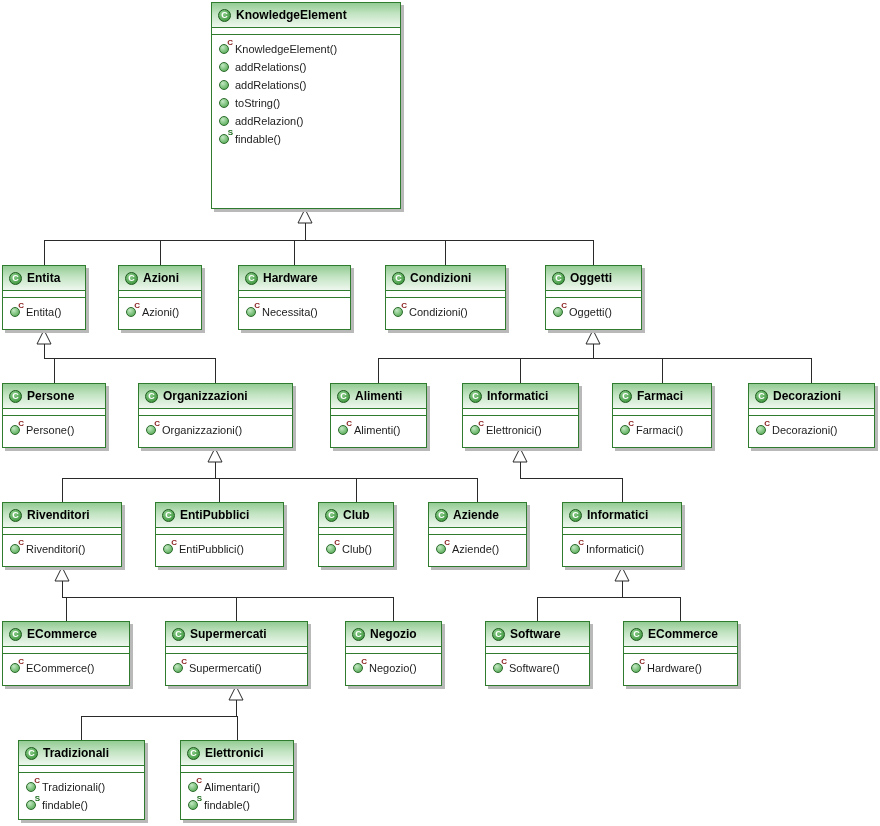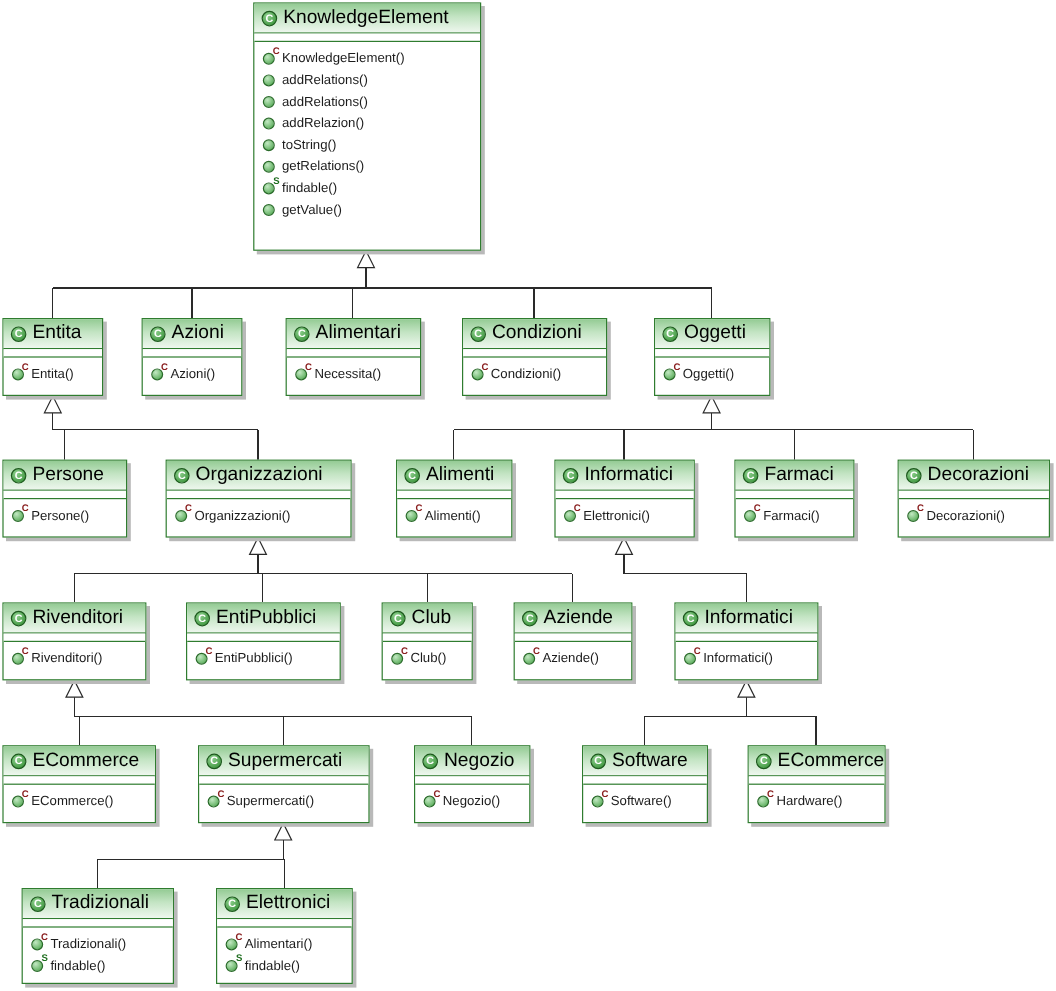--- a/index.html
+++ b/index.html
@@ -21,21 +21,21 @@
   .hbig { height: 207px; }
 
   .class-header {
     height: 25px;
     display: flex; align-items: center; gap: 5px;
     padding: 0 6px;
     border-bottom: 1px solid #2f7c2f;
     background: linear-gradient(to bottom, #94cb94 0%, #c3e4c3 45%, #eef7ee 100%);
     white-space: nowrap;
   }
-  .class-name { font-size: 16px; font-weight: normal; color: #000; }
+  .class-name { font-size: 12px; font-weight: bold; color: #000; }
   .class-icon {
     flex: 0 0 auto;
     width: 13px; height: 13px; border-radius: 50%;
     border: 1px solid #1d5a1d;
     background: radial-gradient(circle at 35% 30%, #8ed08e, #2f8b2f);
     color: #ffffff; font-size: 9px; font-weight: bold;
     display: flex; align-items: center; justify-content: center; line-height: 1;
   }
 
   .attr-compartment { height: 7px; border-bottom: 1px solid #2f7c2f; background: #ffffff; }
@@ -139,40 +139,32 @@
         <div class="method-row">
           <span class="m-icon public-method-icon"></span>
           <span class="m-label">addRelations()</span>
         </div>
         <div class="method-row">
           <span class="m-icon public-method-icon"></span>
           <span class="m-label">addRelations()</span>
         </div>
         <div class="method-row">
           <span class="m-icon public-method-icon"></span>
+          <span class="m-label">toString()</span>
+        </div>
+        <div class="method-row">
+          <span class="m-icon public-method-icon"></span>
           <span class="m-label">addRelazion()</span>
-        </div>
-        <div class="method-row">
-          <span class="m-icon public-method-icon"></span>
-          <span class="m-label">toString()</span>
-        </div>
-        <div class="method-row">
-          <span class="m-icon public-method-icon"></span>
-          <span class="m-label">getRelations()</span>
         </div>
         <div class="method-row">
           <span class="m-icon static-method-icon">
             <i class="sup">S</i>
           </span>
           <span class="m-label">findable()</span>
         </div>
-        <div class="method-row">
-          <span class="m-icon public-method-icon"></span>
-          <span class="m-label">getValue()</span>
-        </div>
       </div>
   </div>
 
   <div class="uml-class h1" style="left:2px;top:265px;width:84px">
     <div class="class-header">
       <span class="class-icon">
           <span>C</span>
         </span>
       <span class="class-name">Entita</span>
     </div>
@@ -203,21 +195,21 @@
           <span class="m-label">Azioni()</span>
         </div>
       </div>
   </div>
 
   <div class="uml-class h1" style="left:238px;top:265px;width:113px">
     <div class="class-header">
       <span class="class-icon">
           <span>C</span>
         </span>
-      <span class="class-name">Alimentari</span>
+      <span class="class-name">Hardware</span>
     </div>
     <div class="attr-compartment"></div>
     <div class="methods">
         <div class="method-row">
           <span class="m-icon constructor-method-icon">
             <i class="sup">C</i>
           </span>
           <span class="m-label">Necessita()</span>
         </div>
       </div>

